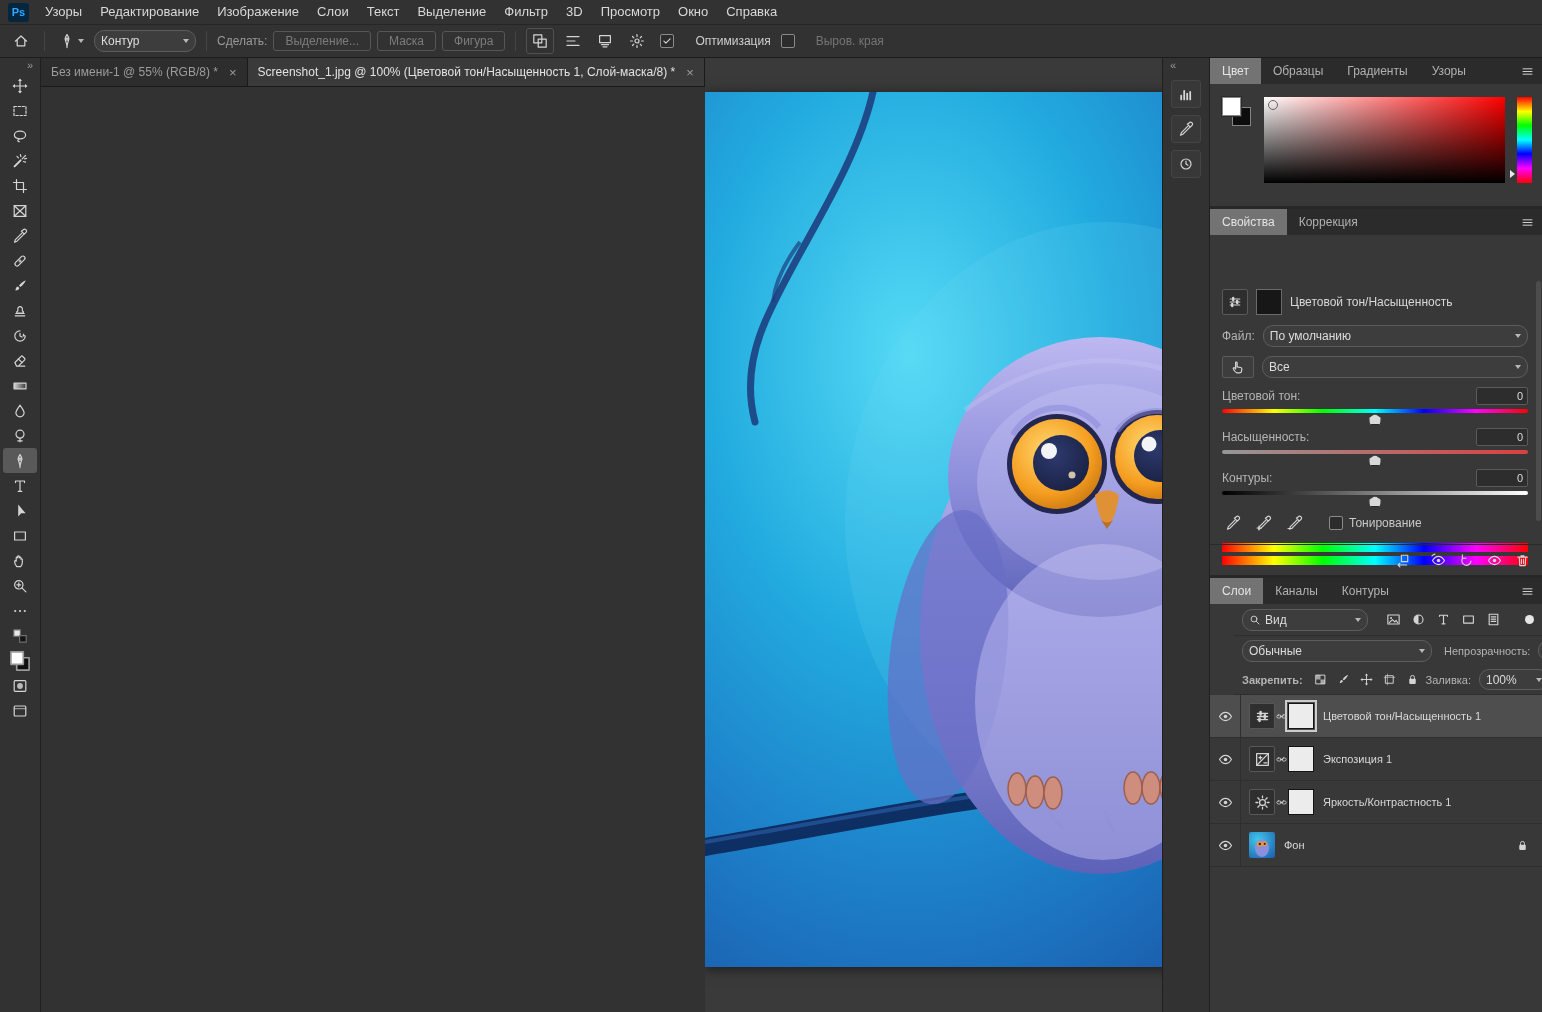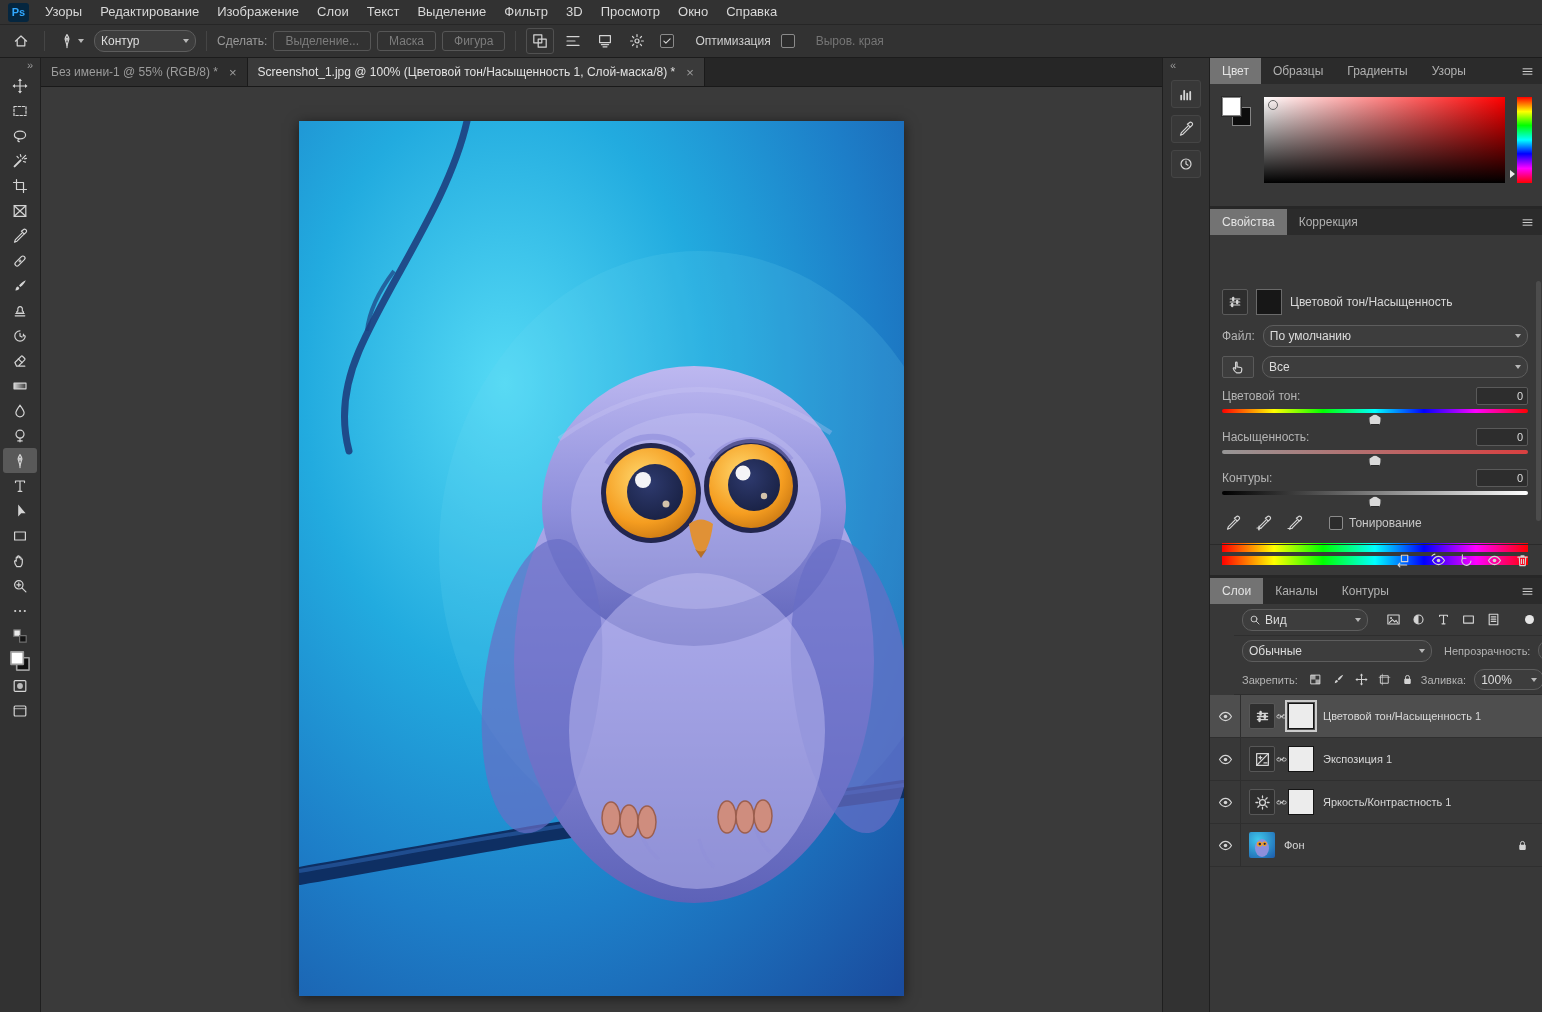--- a/index.html
+++ b/index.html
@@ -24,21 +24,21 @@
   
   .main{flex:1;display:flex;min-height:0;}
   
   .toolbar{width:40px;background:#323232;border-right:1px solid #1f1f1f;display:flex;flex-direction:column;align-items:center;flex:none;}
   .tb-chevron{color:#9a9a9a;font-size:11px;height:15px;line-height:15px;align-self:flex-end;padding-right:7px;}
   .tool{width:34px;height:25px;display:flex;align-items:center;justify-content:center;border-radius:3px;flex:none;}
   .tool.selected{background:#595959;}
   .tool svg{width:16px;height:16px;}
   .tool[data-name="color-swatches-tool"] svg{width:22px;height:22px;}
   
-  .center{flex:1;display:flex;flex-direction:column;min-width:0;}
+  .center{flex:1;display:flex;flex-direction:row;min-width:0;}
   .tabbar{height:28px;background:#262626;border-bottom:1px solid #191919;display:flex;align-items:stretch;flex:none;}
   .doctab{display:flex;align-items:center;padding:0 10px;font-size:12px;background:#2d2d2d;color:#9c9c9c;border-right:1px solid #1a1a1a;white-space:nowrap;}
   .doctab.active{background:#3a3a3a;color:#e2e2e2;}
   .doctab-close{margin-left:11px;font-size:13px;color:#9c9c9c;}
   .canvas-area{flex:1;background:#3a3a3a;overflow:hidden;}
   .artboard{width:605px;height:875px;margin:34px auto 0;box-shadow:0 2px 12px rgba(0,0,0,.55);line-height:0;}
   .artboard svg{display:block;}
   
   .dock{width:46px;background:#323232;border-left:1px solid #1f1f1f;border-right:1px solid #1f1f1f;display:flex;flex-direction:column;align-items:center;gap:7px;flex:none;}
   .dock-chevron{color:#9a9a9a;font-size:11px;height:15px;line-height:15px;align-self:flex-start;padding-left:7px;}
@@ -713,21 +713,21 @@
             <span data-name="blend-mode-value">Обычные</span>
             <span class="caret" data-name="chevron-down-icon"></span>
           </div>
           <span class="small-label" data-name="opacity-label">Непрозрачность:</span>
           <div class="select small-select" data-name="opacity-select">
             <span data-name="opacity-value">100%</span>
 
           </div>
         </div>
         <div class="l-row lock-row" data-name="lock-row">
-          <span class="small-label" style="margin-left:0;" data-name="lock-label">Закрепить:</span>
+          <span class="small-label" style="margin-left:0;font-weight:bold;" data-name="lock-label">Закрепить:</span>
           <div class="lock-icons" id="lock-icons" data-name="lock-icons">
               <div class="lk" data-name="lock-transparent-icon">
                 <svg width="16" height="16" viewBox="0 0 16 16" fill="none" stroke="#d4d4d4" stroke-width="1.2" stroke-linecap="round" stroke-linejoin="round">
                   <rect x="2.6" y="2.6" width="10.8" height="10.8"></rect>
                   <path d="M2.6 2.6h5.4v5.4H2.6zM8 8h5.4v5.4H8z" fill="#d4d4d4" stroke="none" opacity="0.7"></path>
                 </svg>
               </div>
               <div class="lk" data-name="lock-pixels-icon">
                 <svg width="16" height="16" viewBox="0 0 16 16" fill="none" stroke="#d4d4d4" stroke-width="1.2" stroke-linecap="round" stroke-linejoin="round">
                   <path d="M13.8 2.2c-2.6 1-5.2 3.2-6.8 5.4l1.4 1.4c2.2-1.6 4.4-4.2 5.4-6.8z" fill="#d4d4d4" stroke="none"></path>

